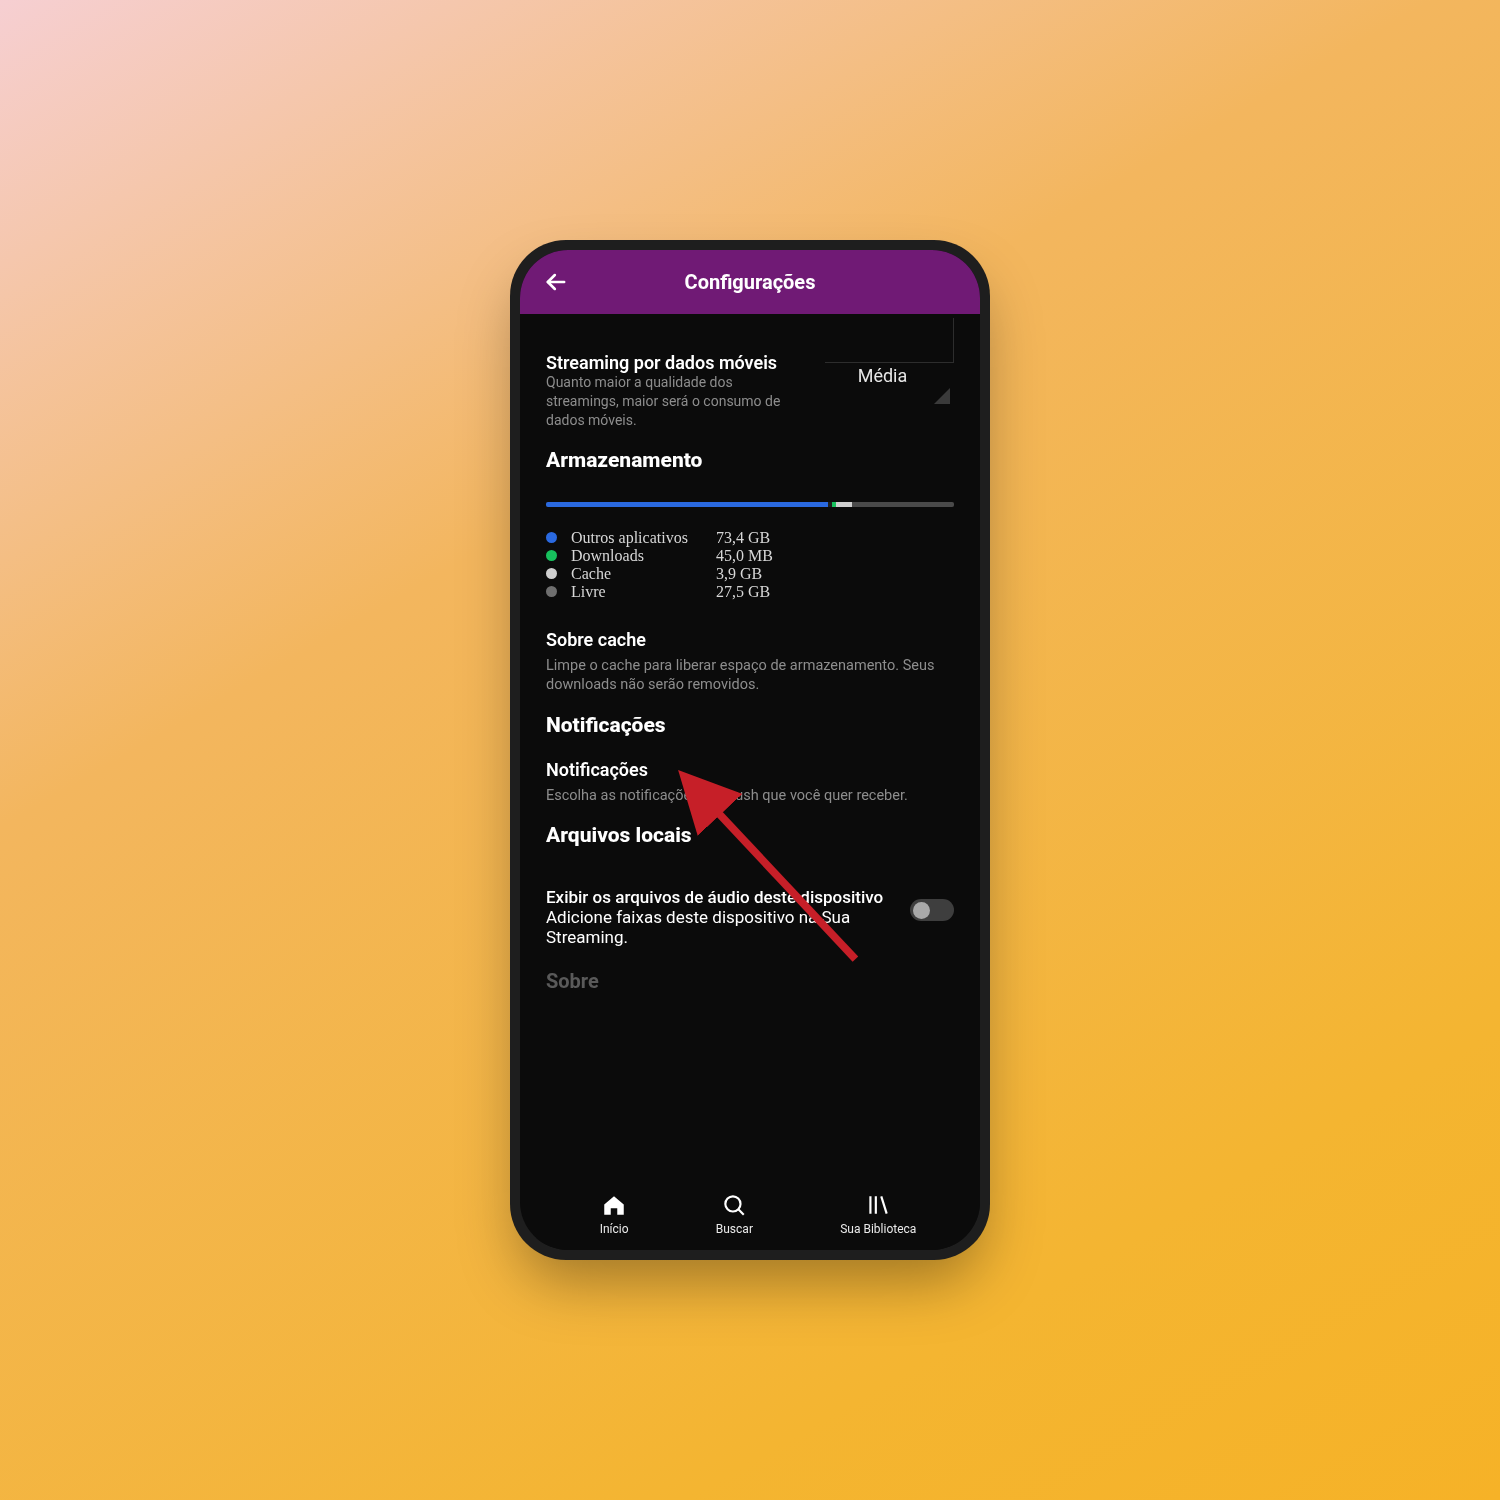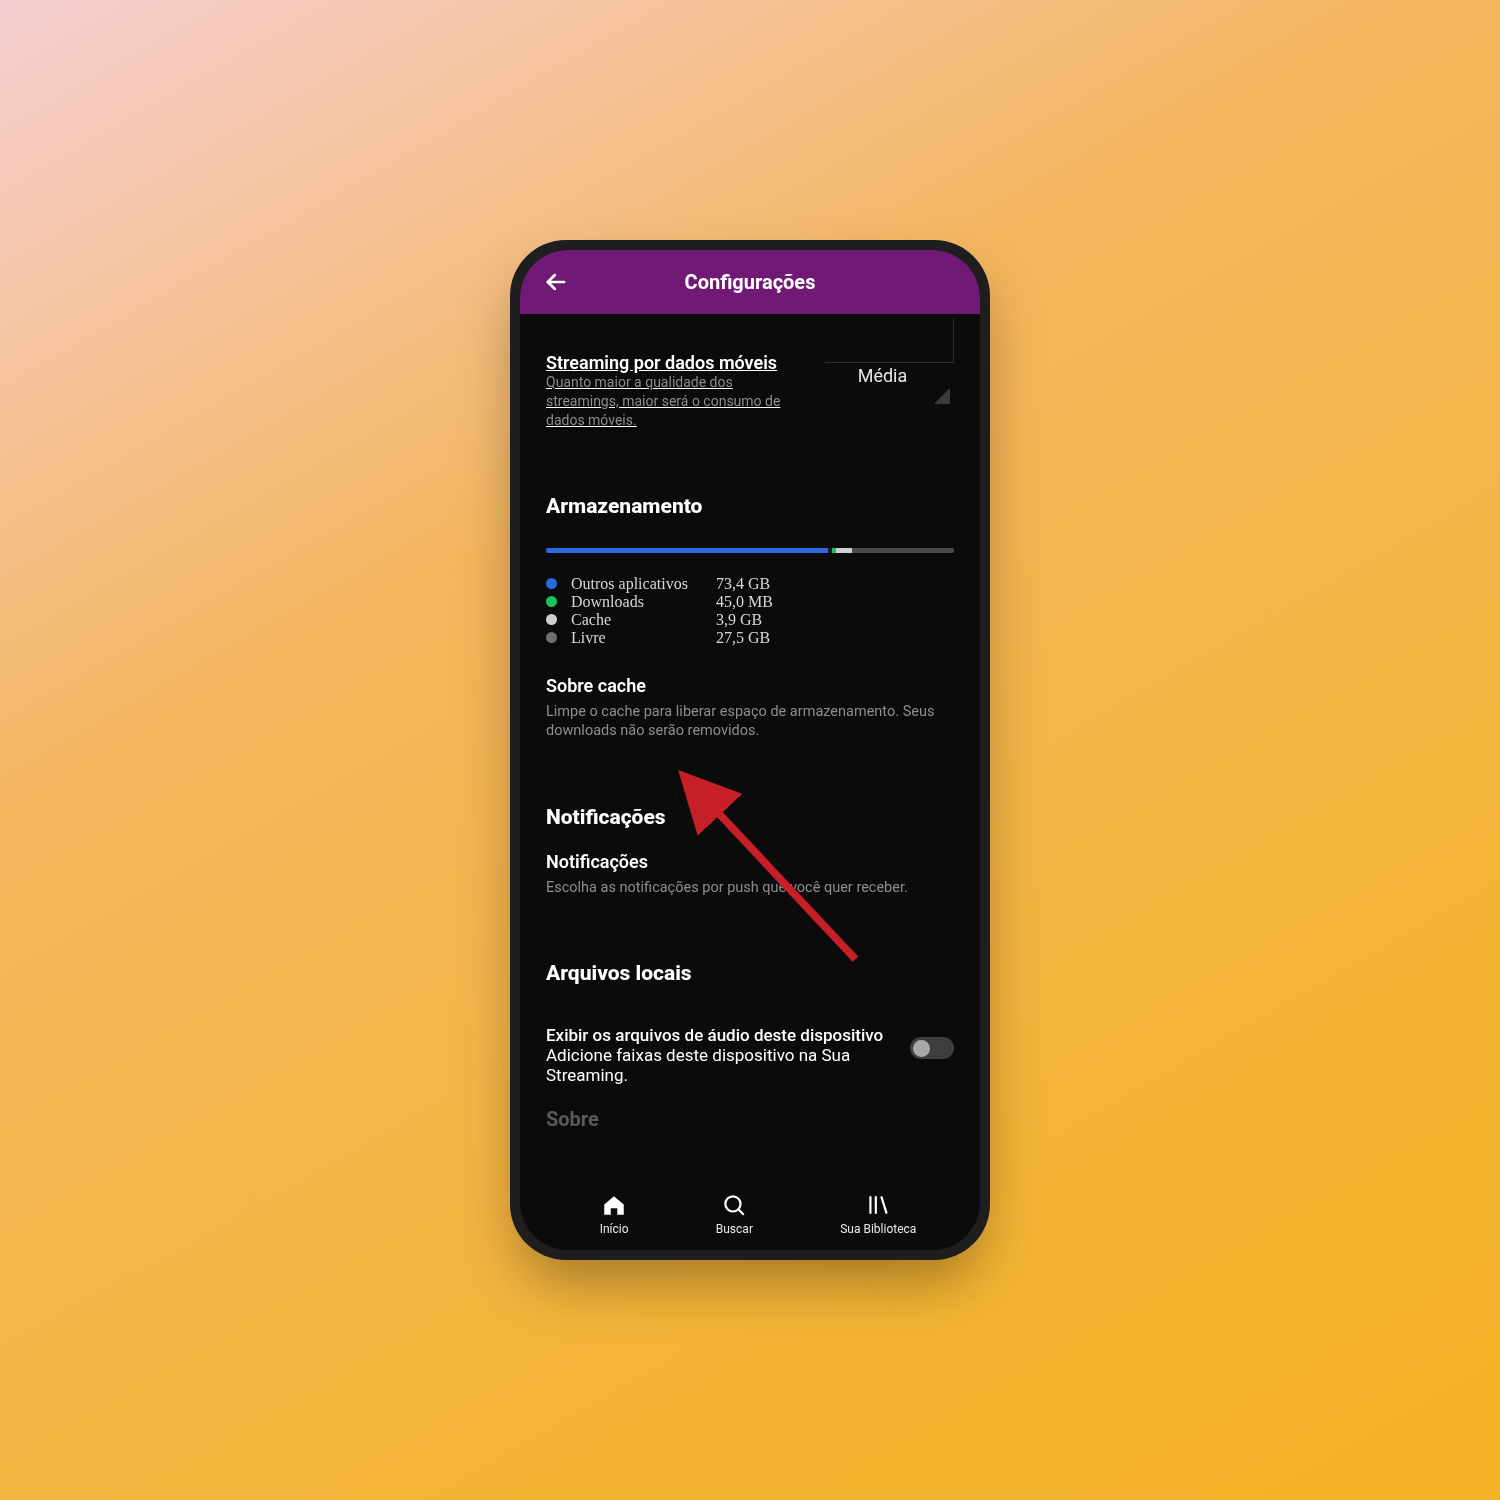--- a/index.html
+++ b/index.html
@@ -28,31 +28,31 @@
 .back{
   position:absolute;left:22px;top:50%;transform:translateY(-50%);
   width:28px;height:28px;display:flex;align-items:center;justify-content:center;
   cursor:pointer;
 }
 .title{font-weight:700;font-size:20px;}
 
 .body{position:absolute;left:0;right:0;top:64px;bottom:72px;padding:0 26px;overflow:hidden;}
 
 .sel-ghost{position:absolute;right:26px;top:4px;width:128px;height:44px;border:1px solid #2d2d2d;border-top:none;border-left:none;}
-.row-stream{position:relative;margin-top:38px;padding-right:150px;text-decoration:underline;}
+.row-stream{position:relative;margin-top:38px;padding-right:150px;}
 .set-title{font-weight:600;font-size:18px;color:#fff;}
 .set-desc{margin-top:0;font-size:14px;line-height:1.35;color:#8d8d8d;}
 .select{
   position:absolute;right:4px;top:-6px;width:135px;height:58px;
   display:flex;align-items:center;justify-content:center;
   font-size:18px;color:#e6e6e6;
 }
 .select:after{content:"";position:absolute;right:0;bottom:0;border-left:16px solid transparent;border-bottom:16px solid #3a3a3a;}
 
-.section{margin-top:64px;font-weight:800;font-size:21px;}
+.section{margin-top:18px;font-weight:800;font-size:21px;}
 
 .bar{position:relative;height:5px;width:100%;margin-top:30px;background:#1e1e1e;border-radius:2px;overflow:hidden;}
 .bar .seg{position:absolute;top:0;bottom:0;}
 .seg-apps{left:0;width:69%;background:#2a69e0;}
 .seg-dl  {left:70%;width:1%;background:#17c15d;}
 .seg-cc  {left:71.0%;width:4%;background:#cfcfcf;}
 .seg-free{left:75.0%;right:0;background:#4a4a4a;}
 
 .legend{display:flex;flex-direction:column;gap:0;margin-top:22px;font-size:16px;font-family:Liberation Serif, serif;}
 .lg-row{display:flex;align-items:center;}

